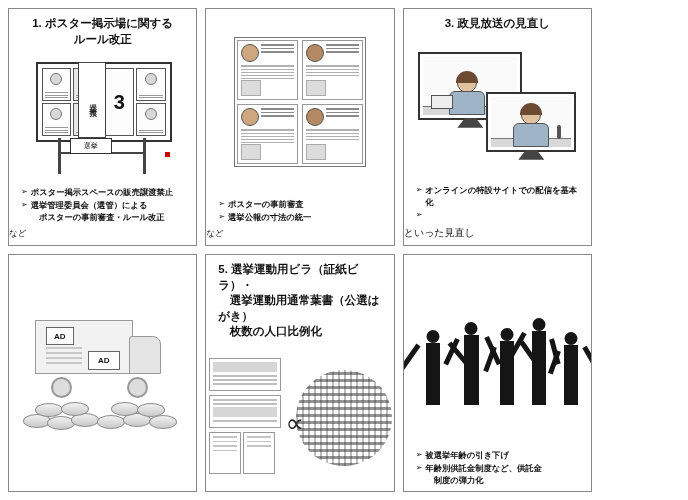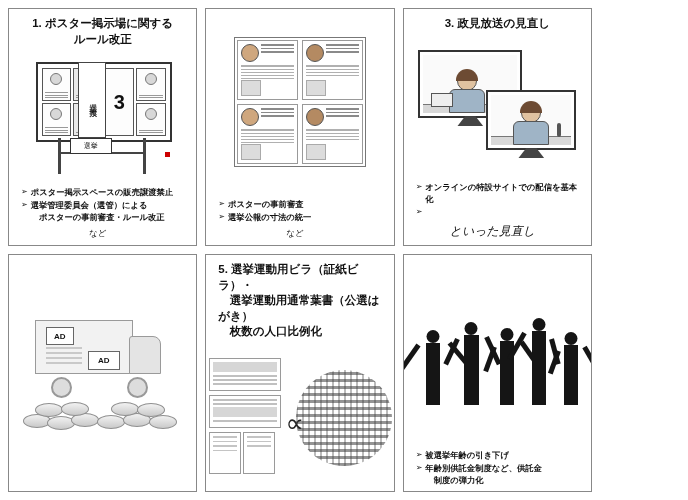--- a/index.html
+++ b/index.html
@@ -67,25 +67,25 @@
   }
   .bullet .arrow {
     font-size: 8px;
     line-height: 1.5;
   }
   .bullet .btext {
     white-space: pre-line;
     font-weight: bold;
   }
   .tail {
-    text-align: center;
+    text-align: left;
     font-size: 8.5px;
     padding: 0 10px 5px 0;
   }
-  .tail.small { font-size: 12px; font-style: italic; }
+  .tail.small { font-size: 10px; }
 
   
   .board { position: relative; width: 150px; height: 120px; }
   .board-frame {
     position: absolute; left: 8px; top: 6px; width: 132px; height: 76px;
     border: 2px solid #333; background: #fff;
   }
   .board-inner {
     position: absolute; left: 4px; top: 4px; right: 4px; bottom: 4px;
     display: grid; grid-template-columns: repeat(4, 1fr); grid-template-rows: repeat(2, 1fr);

